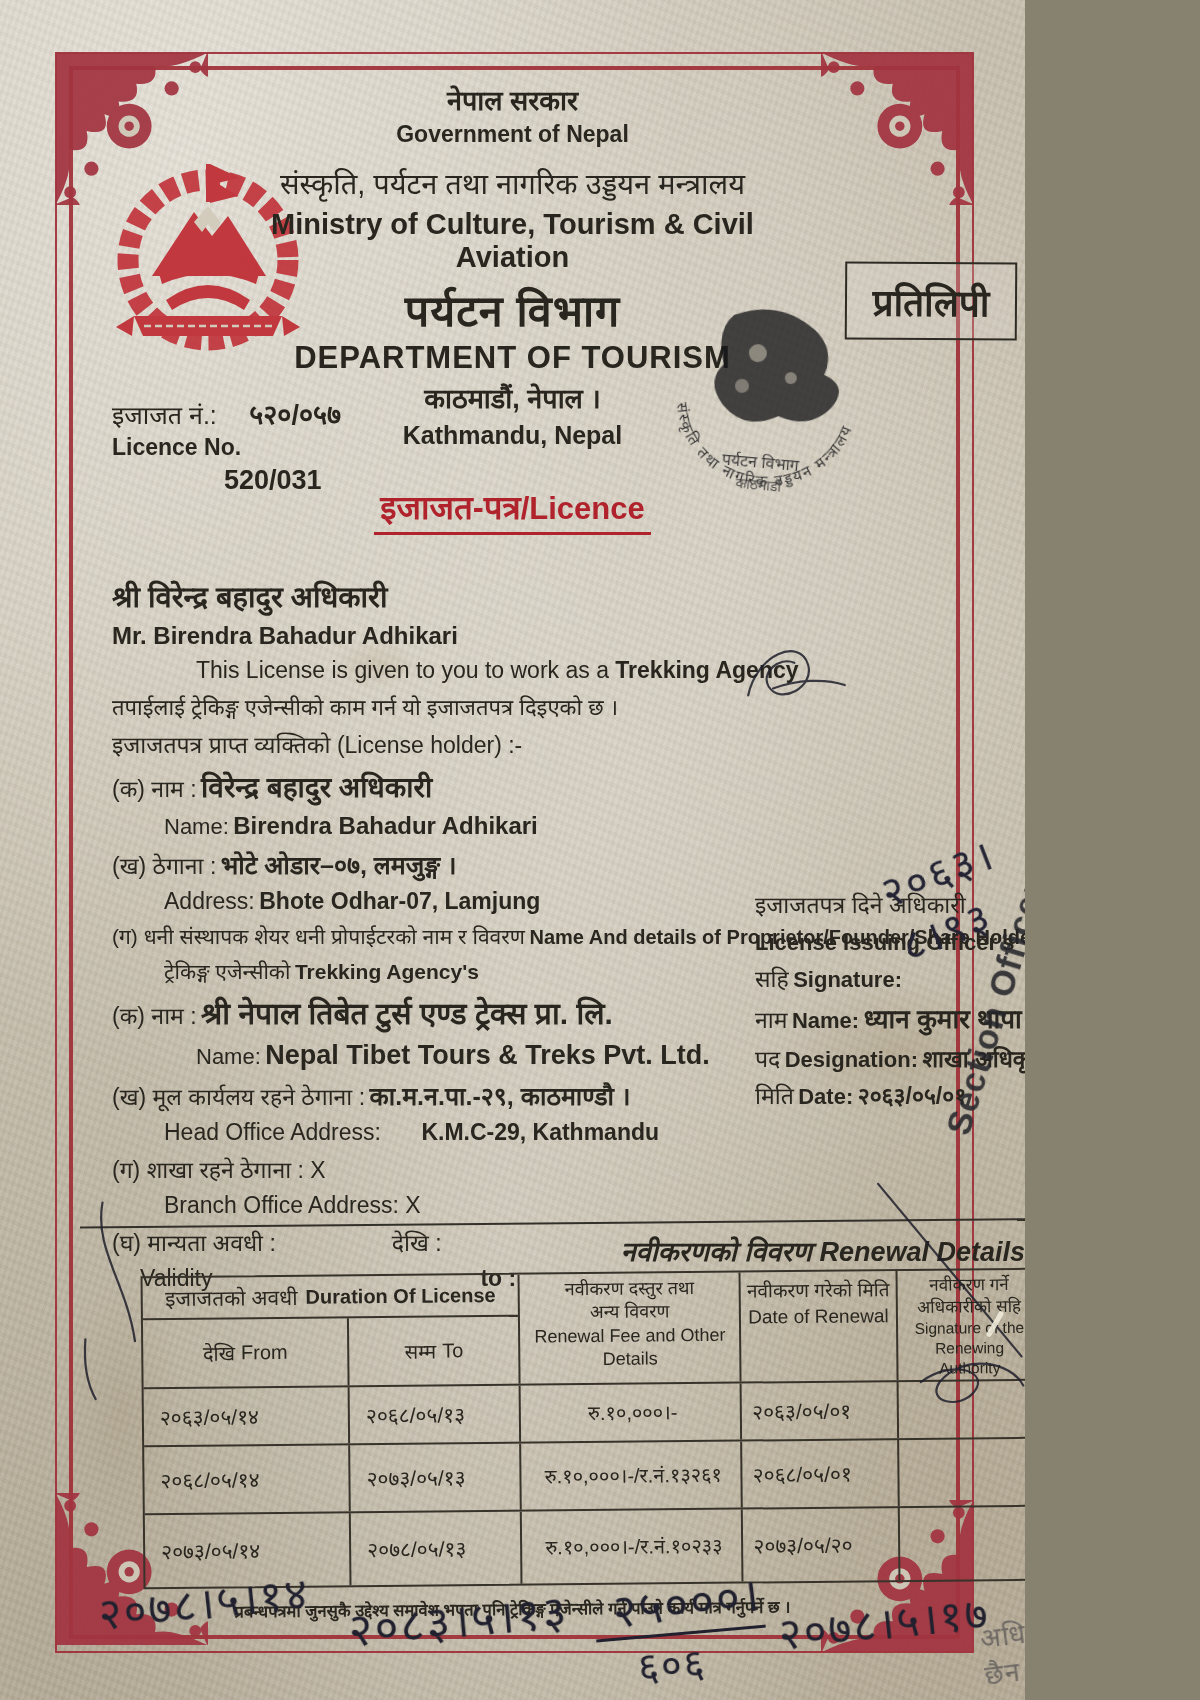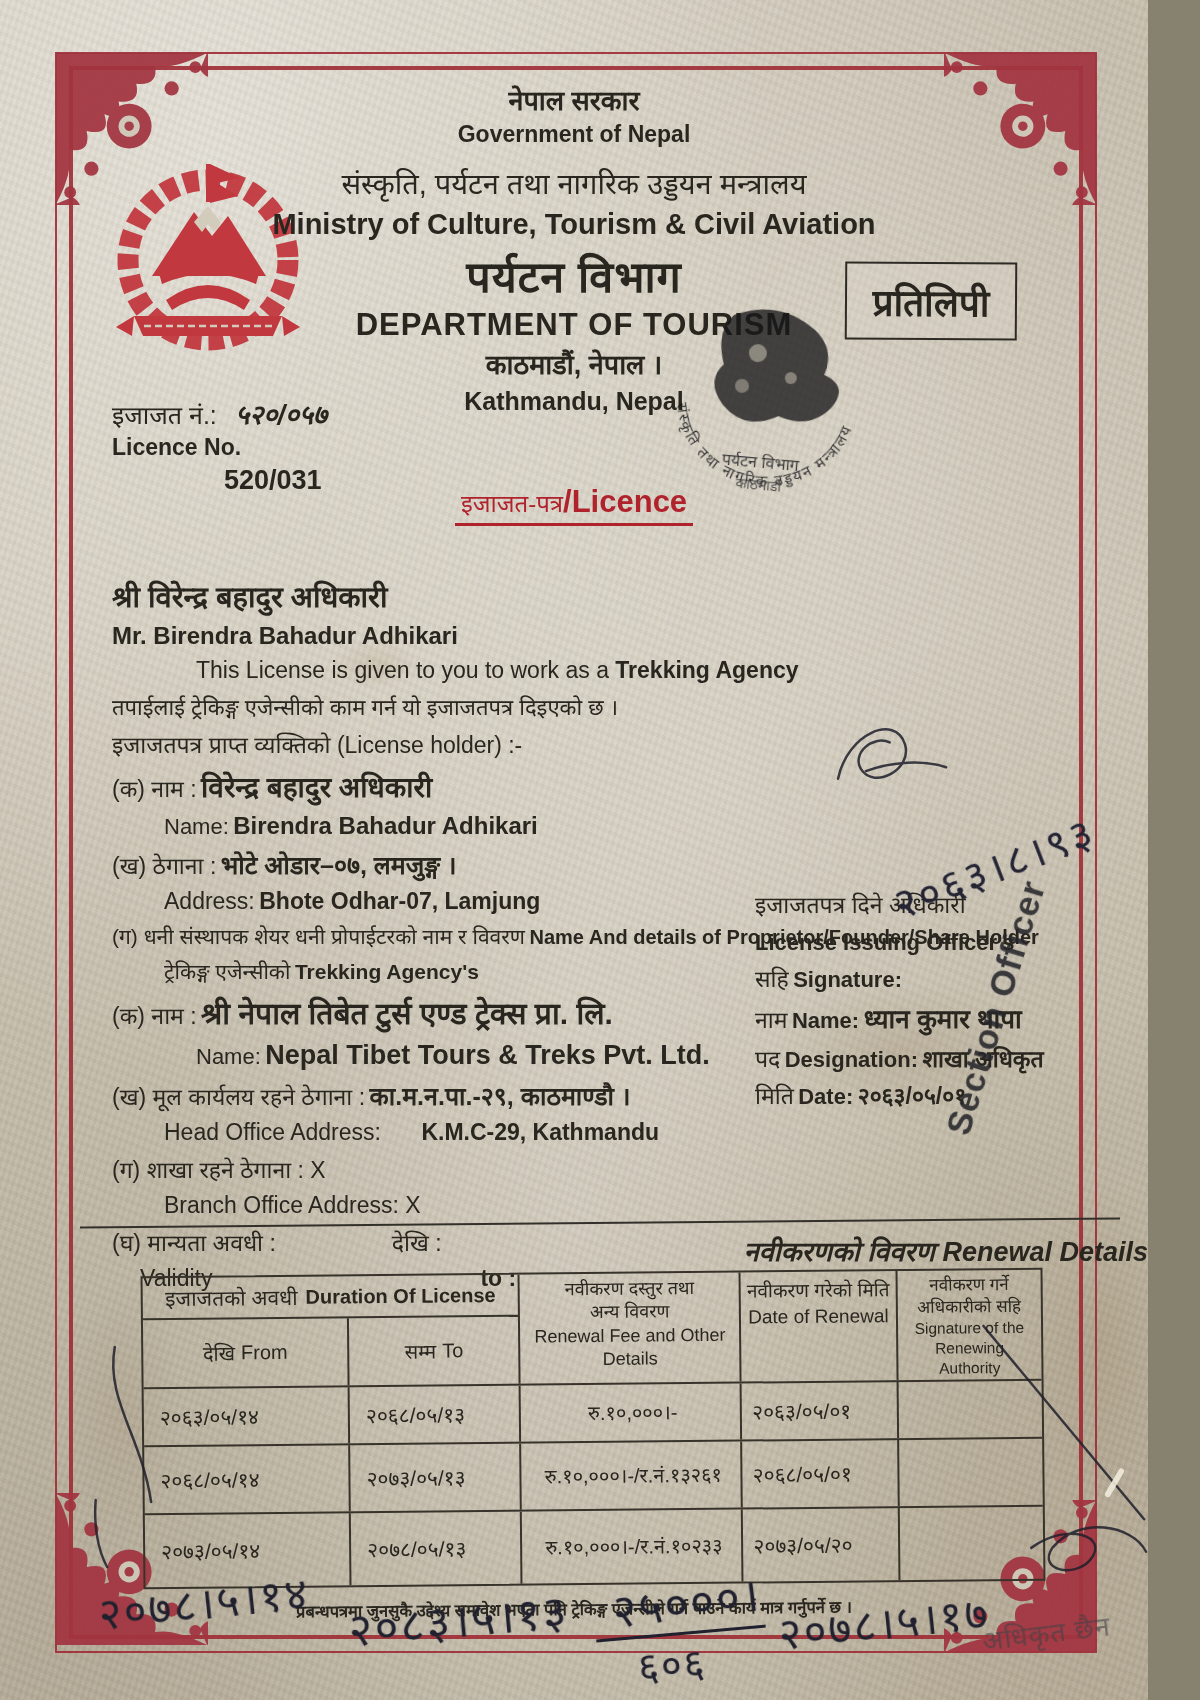--- a/index.html
+++ b/index.html
@@ -1,17 +1,17 @@
 <!DOCTYPE html>
 <html><head>
 <meta charset="utf-8">
 <style>
   html,body{margin:0;padding:0;background:#87816f;}
   .page{
-    position:relative;width:1148px;height:1700px;overflow:hidden;
+    position:relative;width:1025px;height:1700px;overflow:hidden;
     font-family:"Liberation Sans","DejaVu Sans",sans-serif;color:#29261f;
     background:
       radial-gradient(ellipse at 18% 10%, rgba(255,255,255,.38), transparent 42%),
       radial-gradient(ellipse at 72% 28%, rgba(255,255,255,.26), transparent 45%),
       radial-gradient(ellipse at 50% 72%, rgba(255,255,255,.22), transparent 52%),
       radial-gradient(ellipse at 94% 88%, rgba(118,100,68,.20), transparent 42%),
       radial-gradient(ellipse at 4% 96%, rgba(110,95,70,.22), transparent 44%),
       radial-gradient(ellipse at 96% 4%, rgba(120,104,74,.16), transparent 40%),
       linear-gradient(160deg,#d5cfc1 0%,#cdc6b6 38%,#c8c1b0 68%,#beb5a2 100%);
   }
@@ -49,27 +49,27 @@
   .copybox{position:absolute;left:845px;top:262px;width:168px;height:74px;border:2.5px solid #2e2b24;
     display:flex;align-items:center;justify-content:center;font-size:37px;font-weight:600;transform:rotate(.4deg);
     background:rgba(222,217,206,.25);}
 
   .round-stamp{position:absolute;left:648px;top:292px;width:235px;height:235px;transform:rotate(5deg);
     filter:blur(.6px);opacity:.9;pointer-events:none;}
 
   
   .licno{position:absolute;left:112px;top:398px;line-height:1.3;}
   .licno .l-np{font-size:25px;}
-  .licno .v-np{font-size:27px;font-weight:600;margin-left:14px;font-style:italic;}
+  .licno .v-np{font-size:27px;font-weight:600;margin-left:28px;}
   .licno .l-en{font-size:23px;font-weight:600;}
   .licno .v-en{font-size:27px;font-weight:800;margin-left:112px;}
 
   .lic-title{position:absolute;left:0;right:0;top:484px;text-align:center;}
   .lic-title .inner{display:inline-block;border-bottom:3px solid #b0232c;padding:0 6px 3px;}
-  .lic-title .np{font-size:24px;font-weight:400;color:#b0232c;}
+  .lic-title .np{font-size:33px;font-weight:700;color:#b0232c;}
   .lic-title .en{font-size:31px;font-weight:600;color:#b0232c;}
 
   
   .body-col{position:absolute;left:112px;top:540px;width:1010px;}
   .bl{margin:0 0 7px;white-space:nowrap;}
   .np-big{font-size:29px;font-weight:700;margin-top:36px;}
   .en-bold{font-size:24px;font-weight:800;}
   .ind1{padding-left:84px;}
   .ind2{padding-left:52px;}
   .t23{font-size:23px;}

